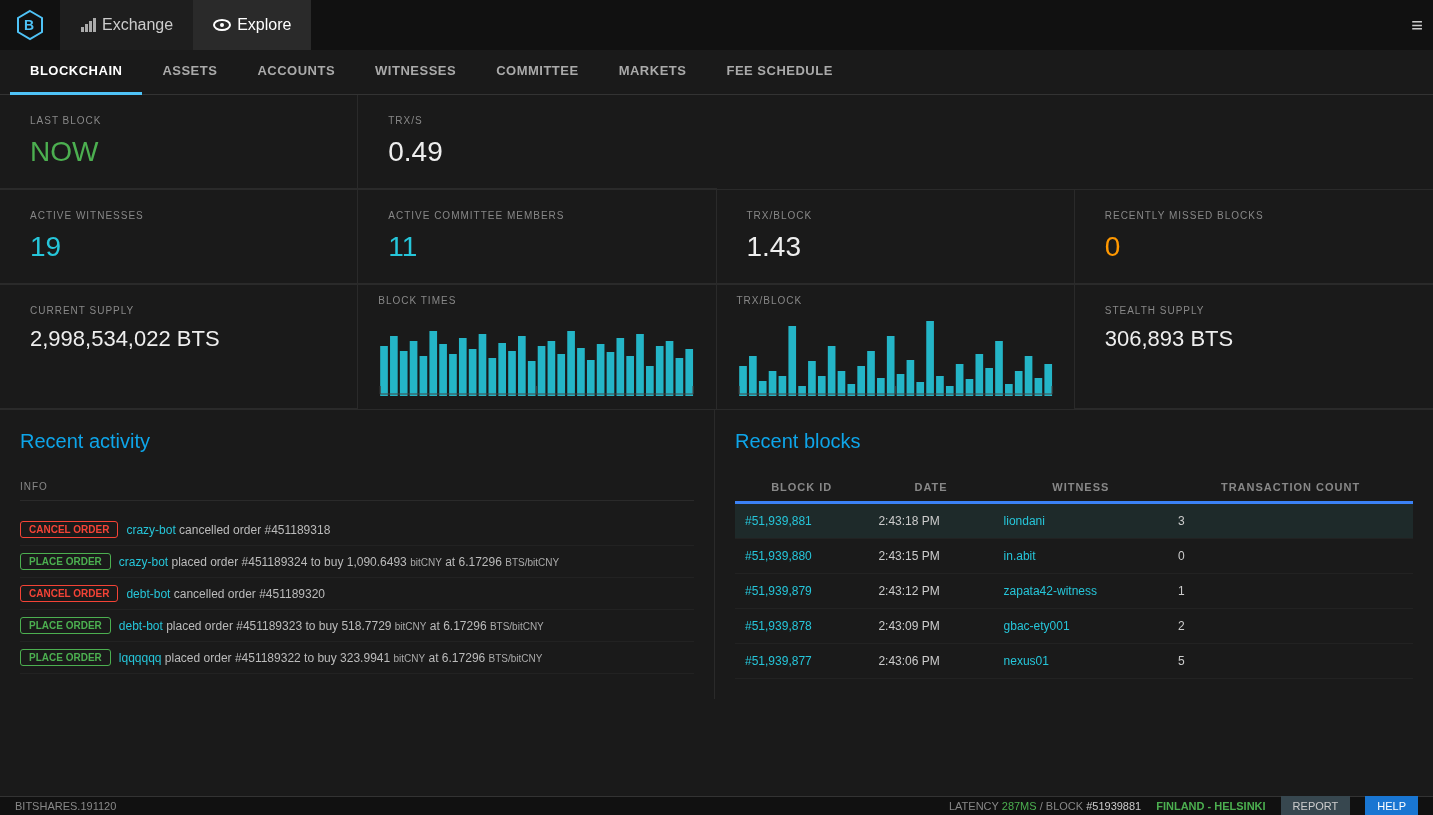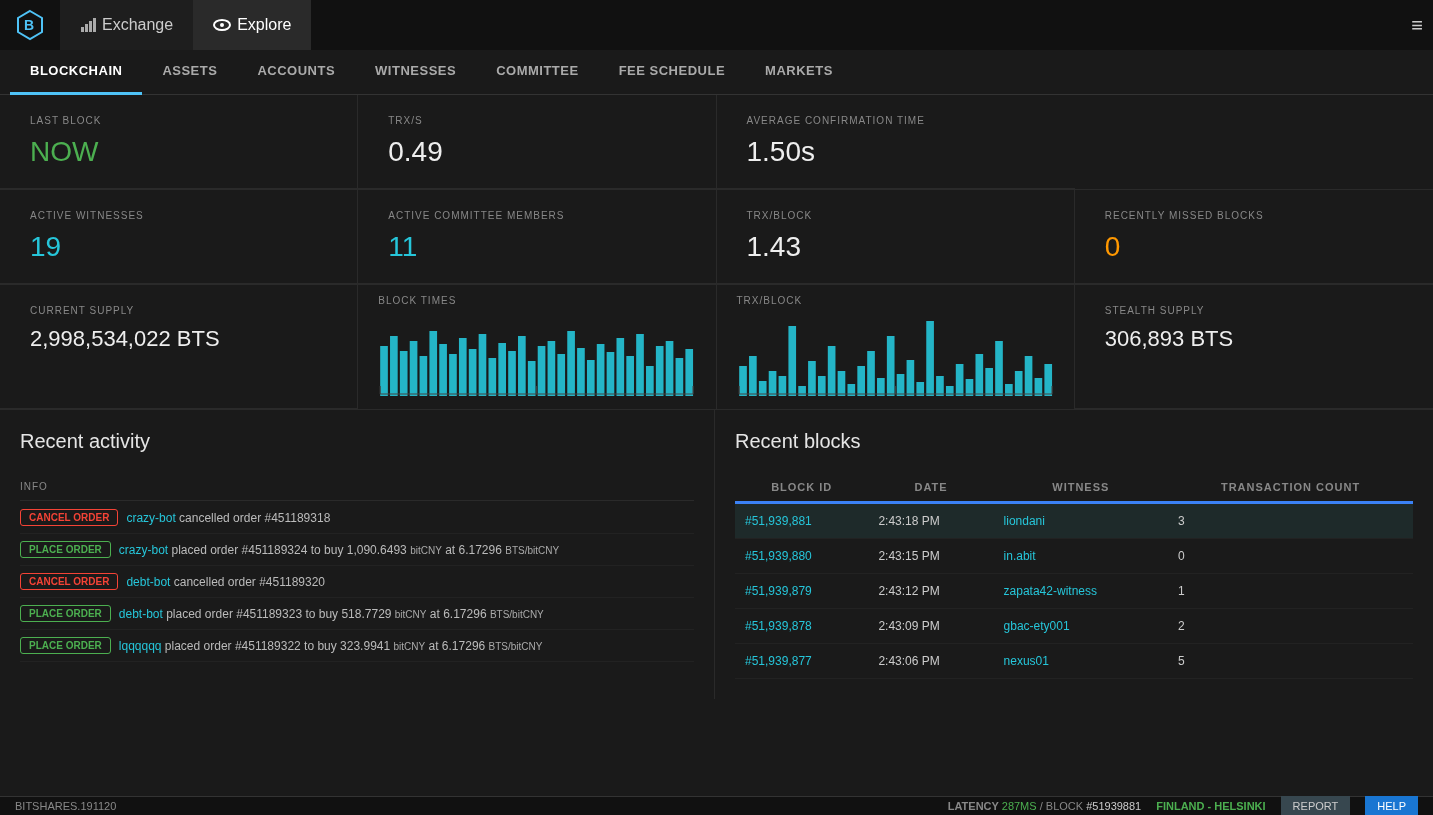--- a/index.html
+++ b/index.html
@@ -110,33 +110,33 @@
       padding: 20px;
       border-right: 1px solid #2a2a2a;
     }
     .right-panel {
       flex: 1;
       padding: 20px;
     }
 
     .section-title {
       font-size: 20px;
-      color: #e5e5e5;
+      color: #0ea5e9;
       margin-bottom: 20px;
       font-weight: normal;
     }
 
     
     .activity-header {
       font-size: 10px;
       color: #888;
       letter-spacing: 1px;
       padding: 8px 0;
       border-bottom: 1px solid #2a2a2a;
-      margin-bottom: 1px;
+      margin-bottom: 13px;
     }
     .activity-row {
       display: flex;
       align-items: center;
       padding: 7px 0;
       border-bottom: 1px solid #222;
       gap: 8px;
       font-size: 12px;
     }
     .badge {
@@ -256,36 +256,32 @@
   </div>
   <div class="hamburger">≡</div>
 </nav>
 
 <nav class="sec-nav">
   <div class="sec-nav-item active">BLOCKCHAIN</div>
   <div class="sec-nav-item">ASSETS</div>
   <div class="sec-nav-item">ACCOUNTS</div>
   <div class="sec-nav-item">WITNESSES</div>
   <div class="sec-nav-item">COMMITTEE</div>
+  <div class="sec-nav-item">MARKETS</div>
   <div class="sec-nav-item">FEE SCHEDULE</div>
-  <div class="sec-nav-item">MARKETS</div>
 </nav>
 
 <div class="stats-grid">
   <div class="stat-cell">
     <div class="stat-label">LAST BLOCK</div>
     <div class="stat-value green">NOW</div>
   </div>
   <div class="stat-cell">
     <div class="stat-label">TRX/S</div>
     <div class="stat-value">0.49</div>
-  </div>
-  <div class="stat-cell">
-    <div class="stat-label">AVERAGE CONFIRMATION TIME</div>
-    <div class="stat-value">1.50s</div>
   </div>
 </div>
 
 <div class="stats-grid">
   <div class="stat-cell">
     <div class="stat-label">ACTIVE WITNESSES</div>
     <div class="stat-value teal">19</div>
   </div>
   <div class="stat-cell">
     <div class="stat-label">ACTIVE COMMITTEE MEMBERS</div>
@@ -481,21 +477,21 @@
     </tr>
         </tbody>
     </table>
   </div>
 </div>
 
 <footer class="footer">
   <div class="footer-left">BITSHARES.191120</div>
   <div class="footer-right">
     <span>
-      <span style="color:#888;font-weight:bold;">LATENCY </span>
+      <span style="color:#888;">LATENCY </span>
       <span style="color:#4caf50;">287MS</span>
       <span style="color:#888;"> / BLOCK </span>
       <span style="color:#ccc;">#51939881</span>
     </span>
     <span class="footer-location">FINLAND - HELSINKI</span>
     <button class="btn-report">REPORT</button>
     <button class="btn-help">HELP</button>
   </div>
 </footer>
 

